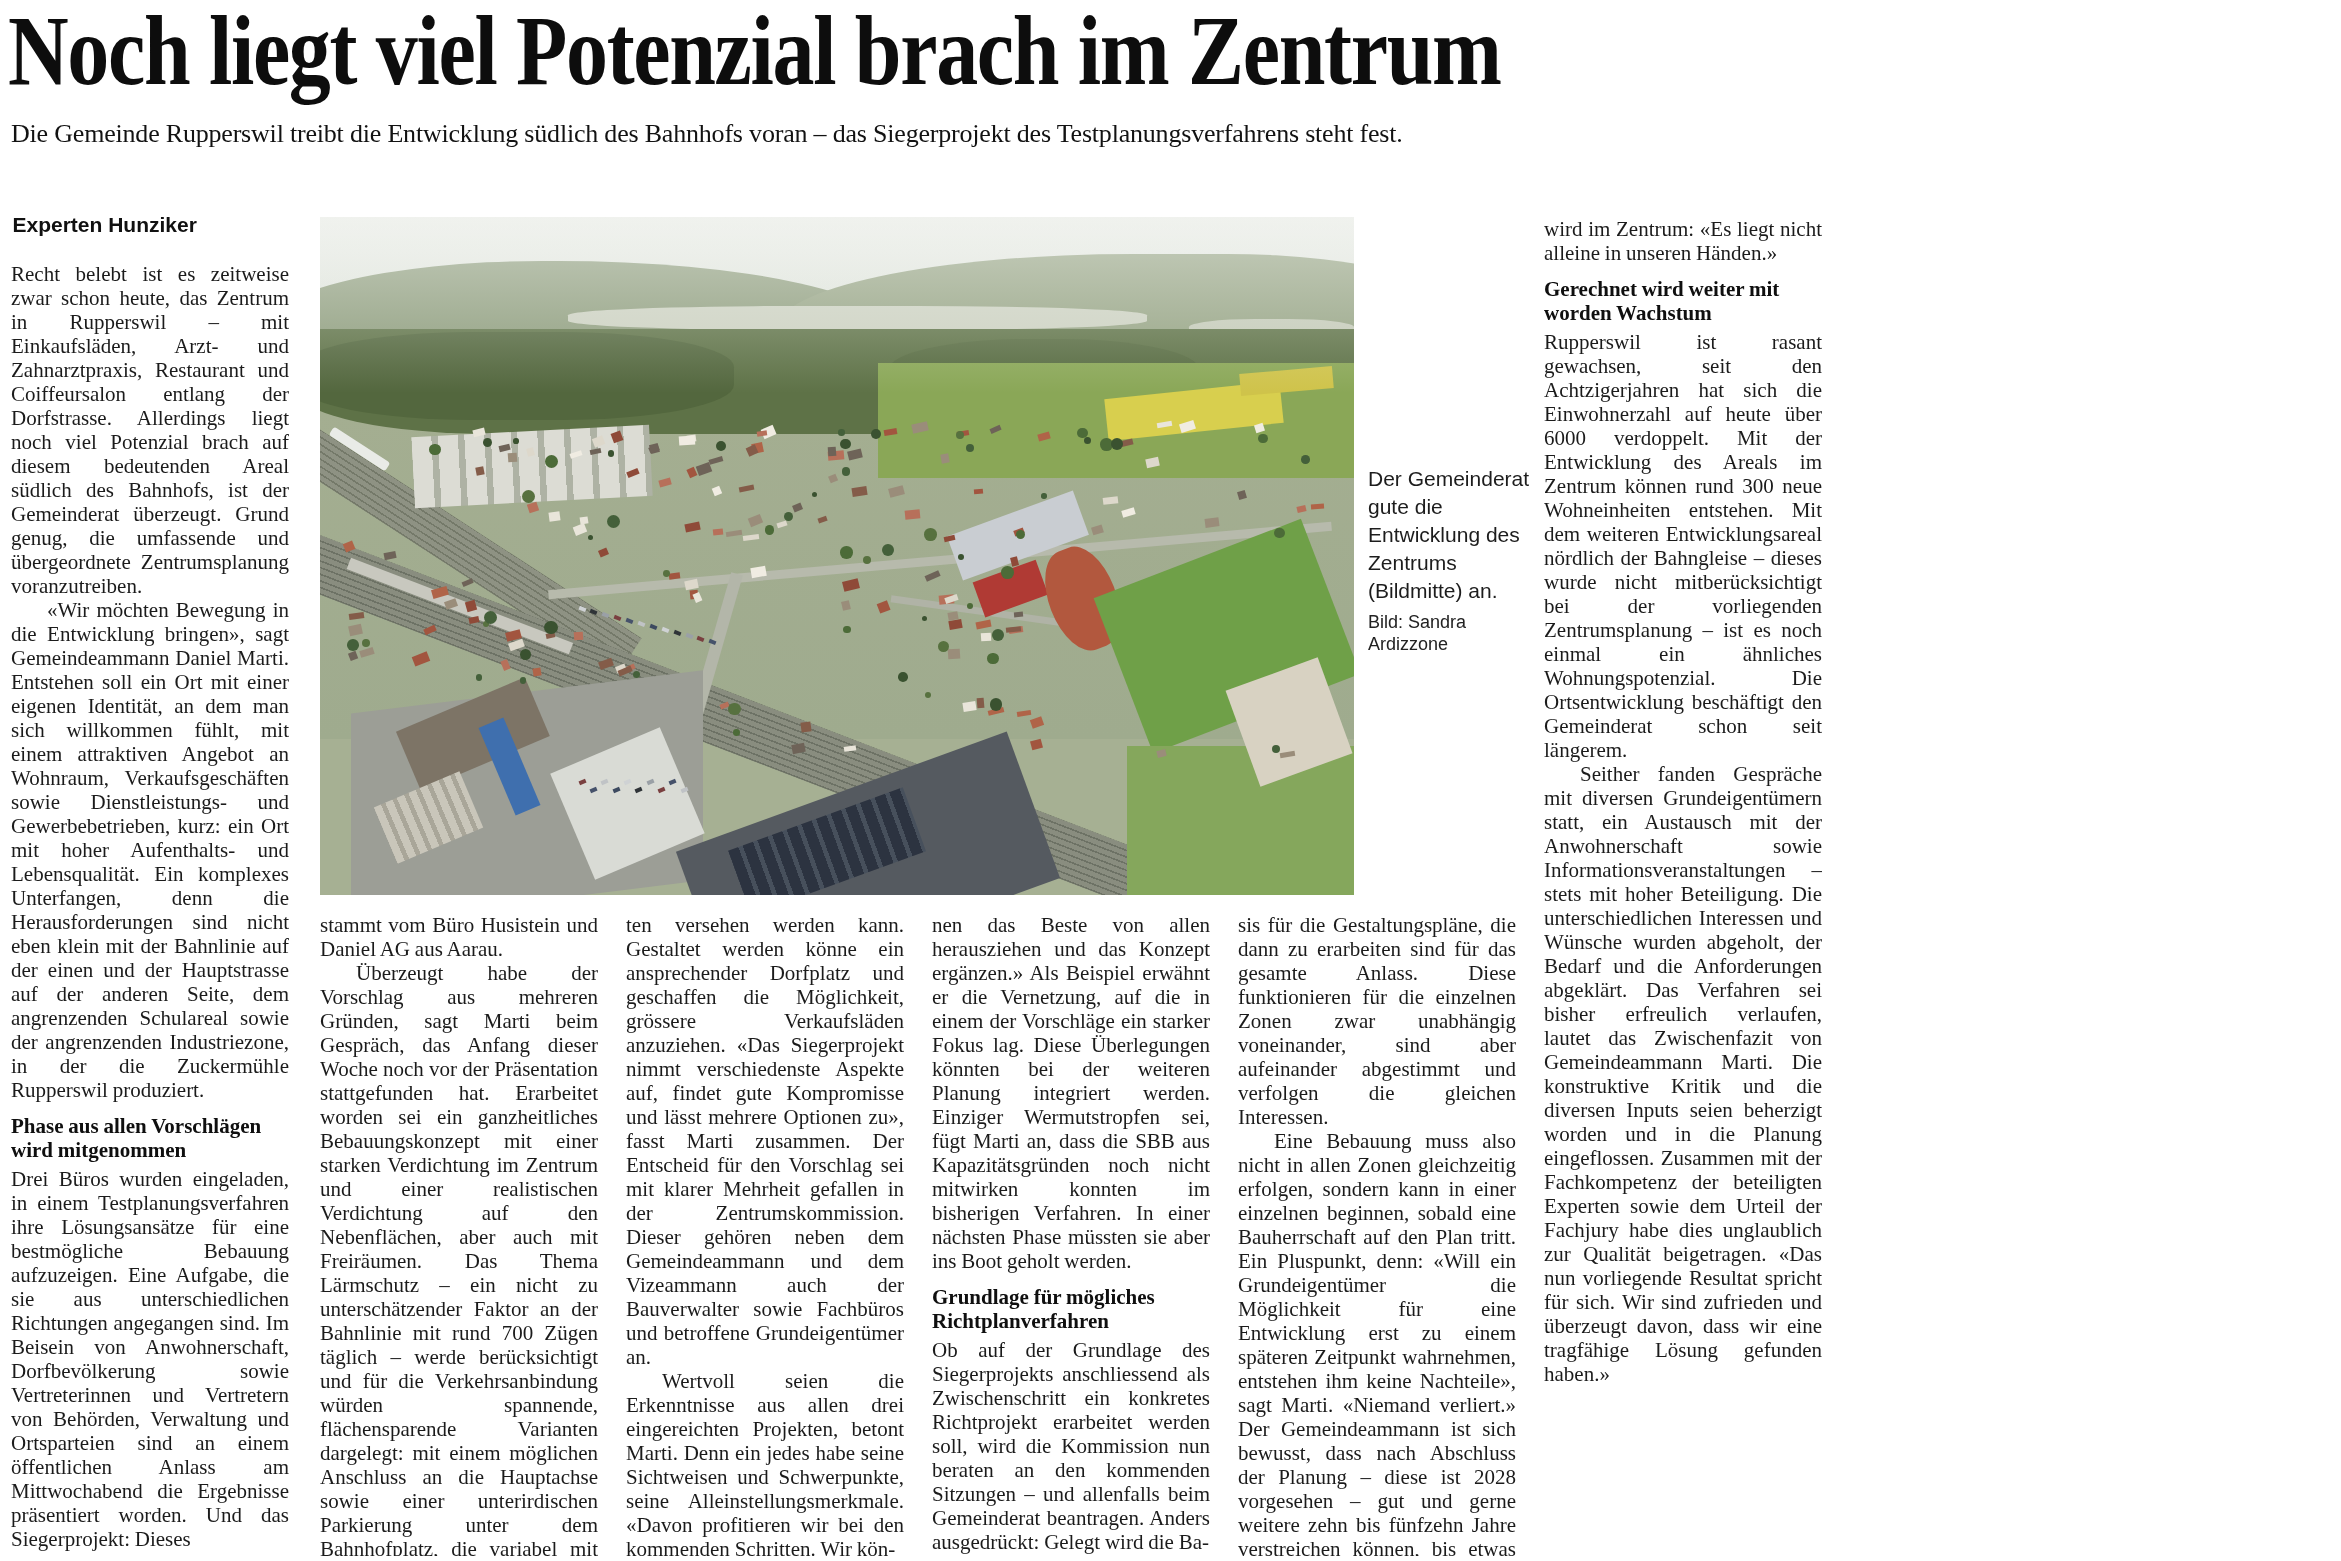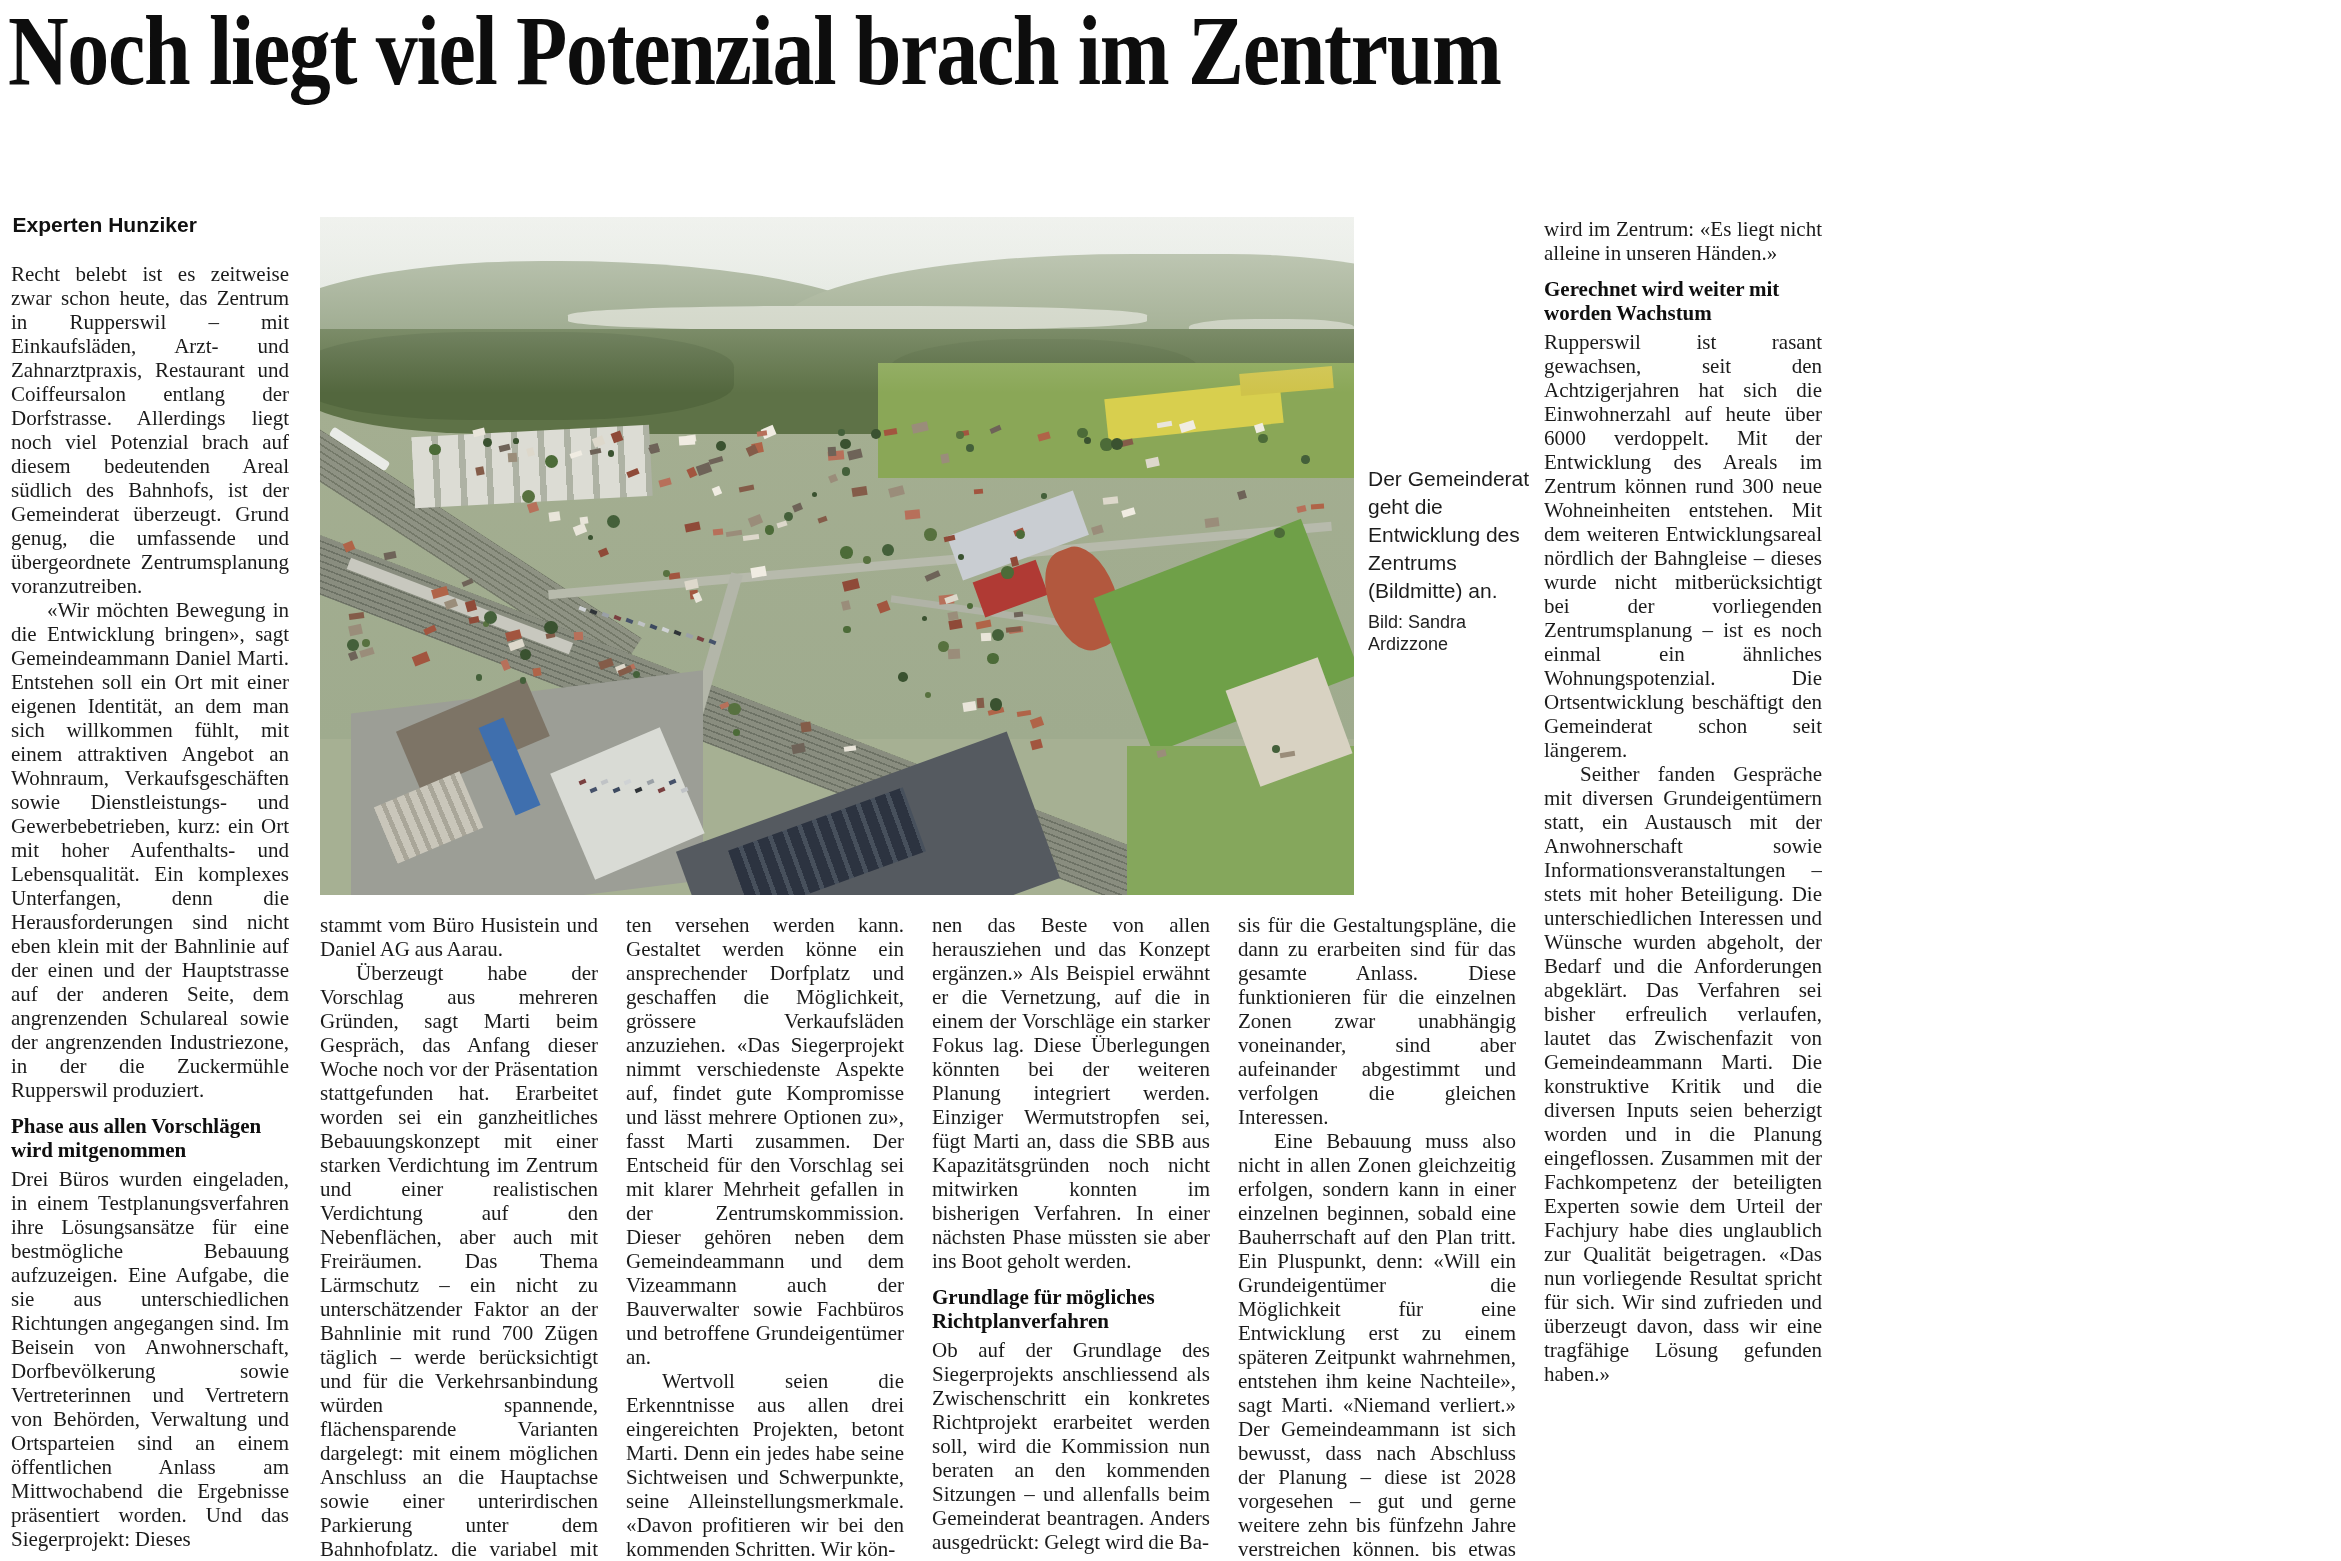--- a/index.html
+++ b/index.html
@@ -76,20 +76,21 @@
   .caption{position:absolute;left:1368px;top:465px;width:167px;}
   .caption p{margin:0;font:400 21px/28px "Liberation Sans",sans-serif;color:#1d1d1d;}
   .caption .credit{margin-top:6.2px;font:400 18px/22px "Liberation Sans",sans-serif;color:#222;}
 </style>
 </head>
 <body>
 
 <div class="page">
 
   <h1 class="headline">Noch liegt viel Potenzial brach im Zentrum</h1>
+  <p class="lede">Die Gemeinde Rupperswil treibt die Entwicklung südlich des Bahnhofs voran – das Siegerprojekt des Testplanungsverfahrens steht fest.</p>
   <div class="byline">Experten Hunziker</div>
 
   <div class="col col1">
       <p class="body">Recht belebt ist es zeitweise zwar schon heute, das Zentrum in Rupperswil – mit Einkaufsläden, Arzt- und Zahnarztpraxis, Restaurant und Coiffeursalon entlang der Dorfstrasse. Allerdings liegt noch viel Potenzial brach auf diesem bedeutenden Areal südlich des Bahnhofs, ist der Gemeinderat überzeugt. Grund genug, die umfassende und übergeordnete Zentrumsplanung voranzutreiben.</p>
       <p class="body indent">«Wir möchten Bewegung in die Entwicklung bringen», sagt Gemeindeammann Daniel Marti. Entstehen soll ein Ort mit einer eigenen Identität, an dem man sich willkommen fühlt, mit einem attraktiven Angebot an Wohnraum, Verkaufsgeschäften sowie Dienstleistungs- und Gewerbebetrieben, kurz: ein Ort mit hoher Aufenthalts- und Lebensqualität. Ein komplexes Unterfangen, denn die Herausforderungen sind nicht eben klein mit der Bahnlinie auf der einen und der Hauptstrasse auf der anderen Seite, dem angrenzenden Schulareal sowie der angrenzenden Industriezone, in der die Zuckermühle Rupperswil produziert.</p>
       <h3 class="subhead">Phase aus allen Vorschlägen wird mitgenommen</h3>
       <p class="body">Drei Büros wurden eingeladen, in einem Testplanungsverfahren ihre Lösungsansätze für eine bestmögliche Bebauung aufzuzeigen. Eine Aufgabe, die sie aus unterschiedlichen Richtungen angegangen sind. Im Beisein von Anwohnerschaft, Dorfbevölkerung sowie Vertreterinnen und Vertretern von Behörden, Verwaltung und Ortsparteien sind an einem öffentlichen Anlass am Mittwochabend die Ergebnisse präsentiert worden. Und das Siegerprojekt: Dieses</p>
     </div>
 
   <figure class="photo">
@@ -322,21 +323,21 @@
         <i style="left: 29.4%; top: 83%; width: 7px; height: 3.9px; background: rgb(207, 210, 212); transform: rotate(-23deg);"></i>
         <i style="left: 30.5%; top: 84.2%; width: 7px; height: 3.9px; background: rgb(47, 52, 56); transform: rotate(-23deg);"></i>
         <i style="left: 31.6%; top: 83%; width: 7px; height: 3.9px; background: rgb(154, 160, 166); transform: rotate(-23deg);"></i>
         <i style="left: 32.7%; top: 84.2%; width: 7px; height: 3.9px; background: rgb(122, 64, 64); transform: rotate(-23deg);"></i>
         <i style="left: 33.8%; top: 83%; width: 7px; height: 3.9px; background: rgb(70, 82, 107); transform: rotate(-23deg);"></i>
         <i style="left: 34.9%; top: 84.2%; width: 7px; height: 3.9px; background: rgb(192, 195, 198); transform: rotate(-23deg);"></i>
       </div>
   </figure>
 
   <div class="caption">
-    <p>Der Gemeinderat geht die Entwicklung des Zentrums (Bildmitte) an.</p>
+    <p>Der Gemeinderat gute die Entwicklung des Zentrums (Bildmitte) an.</p>
     <p class="credit">Bild: Sandra Ardizzone</p>
   </div>
 
   <div class="col col2">
       <p class="body">stammt vom Büro Husistein und Daniel AG aus Aarau.</p>
       <p class="body indent">Überzeugt habe der Vorschlag aus mehreren Gründen, sagt Marti beim Gespräch, das Anfang dieser Woche noch vor der Präsentation stattgefunden hat. Erarbeitet worden sei ein ganzheitliches Bebauungskonzept mit einer starken Verdichtung im Zentrum und einer realistischen Verdichtung auf den Nebenflächen, aber auch mit Freiräumen. Das Thema Lärmschutz – ein nicht zu unterschätzender Faktor an der Bahnlinie mit rund 700 Zügen täglich – werde berücksichtigt und für die Verkehrsanbindung würden spannende, flächensparende Varianten dargelegt: mit einem möglichen Anschluss an die Hauptachse sowie einer unterirdischen Parkierung unter dem Bahnhofplatz, die variabel mit zusätzlichen Ein- und Ausfahr-</p>
     </div>
   <div class="col col3">
       <p class="body">ten versehen werden kann. Gestaltet werden könne ein ansprechender Dorfplatz und geschaffen die Möglichkeit, grössere Verkaufsläden anzuziehen. «Das Siegerprojekt nimmt verschiedenste Aspekte auf, findet gute Kompromisse und lässt mehrere Optionen zu», fasst Marti zusammen. Der Entscheid für den Vorschlag sei mit klarer Mehrheit gefallen in der Zentrumskommission. Dieser gehören neben dem Gemeindeammann und dem Vizeammann auch der Bauverwalter sowie Fachbüros und betroffene Grundeigentümer an.</p>
       <p class="body indent">Wertvoll seien die Erkenntnisse aus allen drei eingereichten Projekten, betont Marti. Denn ein jedes habe seine Sichtweisen und Schwerpunkte, seine Alleinstellungsmerkmale. «Davon profitieren wir bei den kommenden Schritten. Wir kön-</p>

